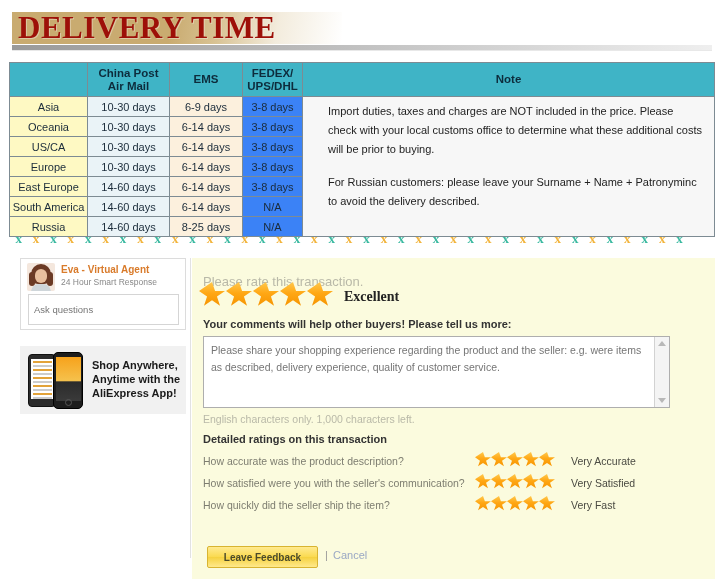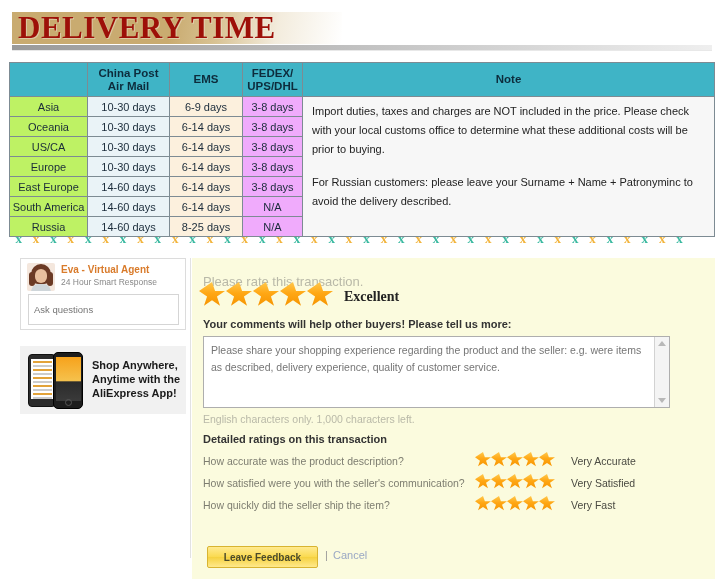--- a/index.html
+++ b/index.html
@@ -72,34 +72,34 @@
     color: #0d2c3c;
     line-height: 13px;
   }
   .col-region   { width: 78px; }
   .col-post     { width: 82px; }
   .col-ems      { width: 73px; }
   .col-fedex    { width: 60px; }
   .col-note     { width: 412px; }
 
   .dtable tbody td { height: 20px; font-size: 11px; }
-  td.c-region { background: #bef264; font-weight: normal; }
+  td.c-region { background: #fef9c3; font-weight: normal; }
   td.c-post   { background: #eaf3f7; }
   td.c-ems    { background: #fcf0dd; }
-  td.c-fedex  { background: #f0abfc; }
+  td.c-fedex  { background: #3b82f6; }
   td.c-note   {
     background: #f7f7f7;
     text-align: left;
     vertical-align: top;
     padding: 5px 9px 4px 9px;
     line-height: 19px;
     font-size: 11.5px;
     color: #222;
   }
-  td.c-note p { margin: 0 0 14px 0; }
+  td.c-note p { margin: 0 0 14px 16px; }
   td.c-note p:last-child { margin-bottom: 0; }
 
   
   .xdivider {
     position: absolute; left: 10px; top: 230px;
     width: 705px; height: 18px;
     font-family: "Liberation Serif", serif;
     font-weight: bold;
     font-size: 13px;
     letter-spacing: 0px;

